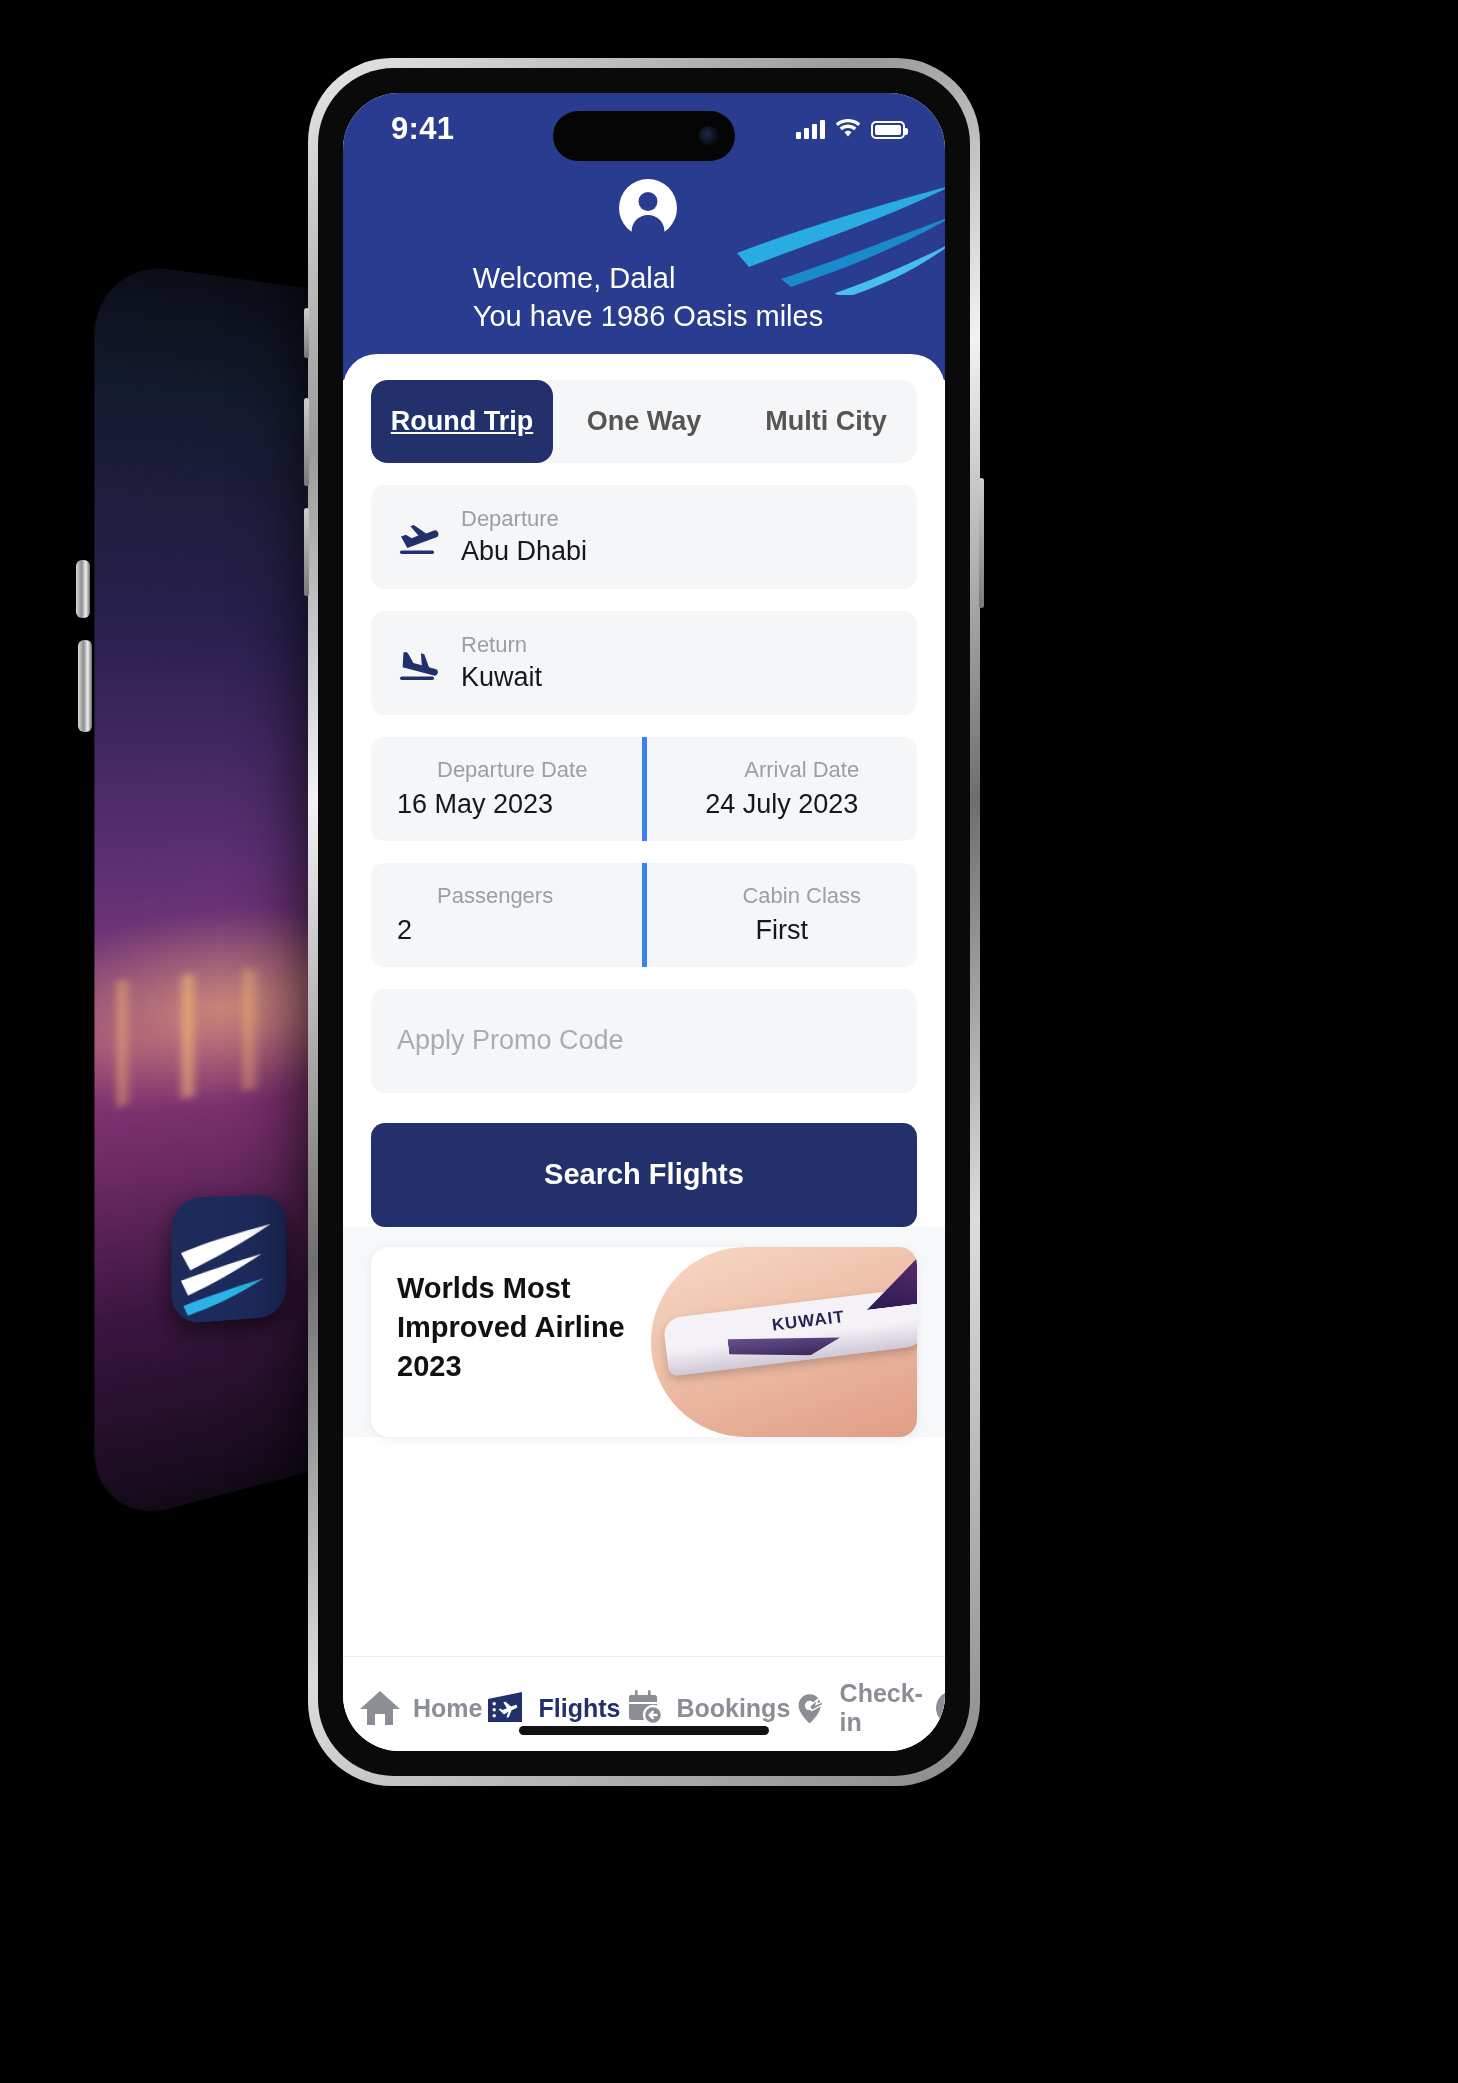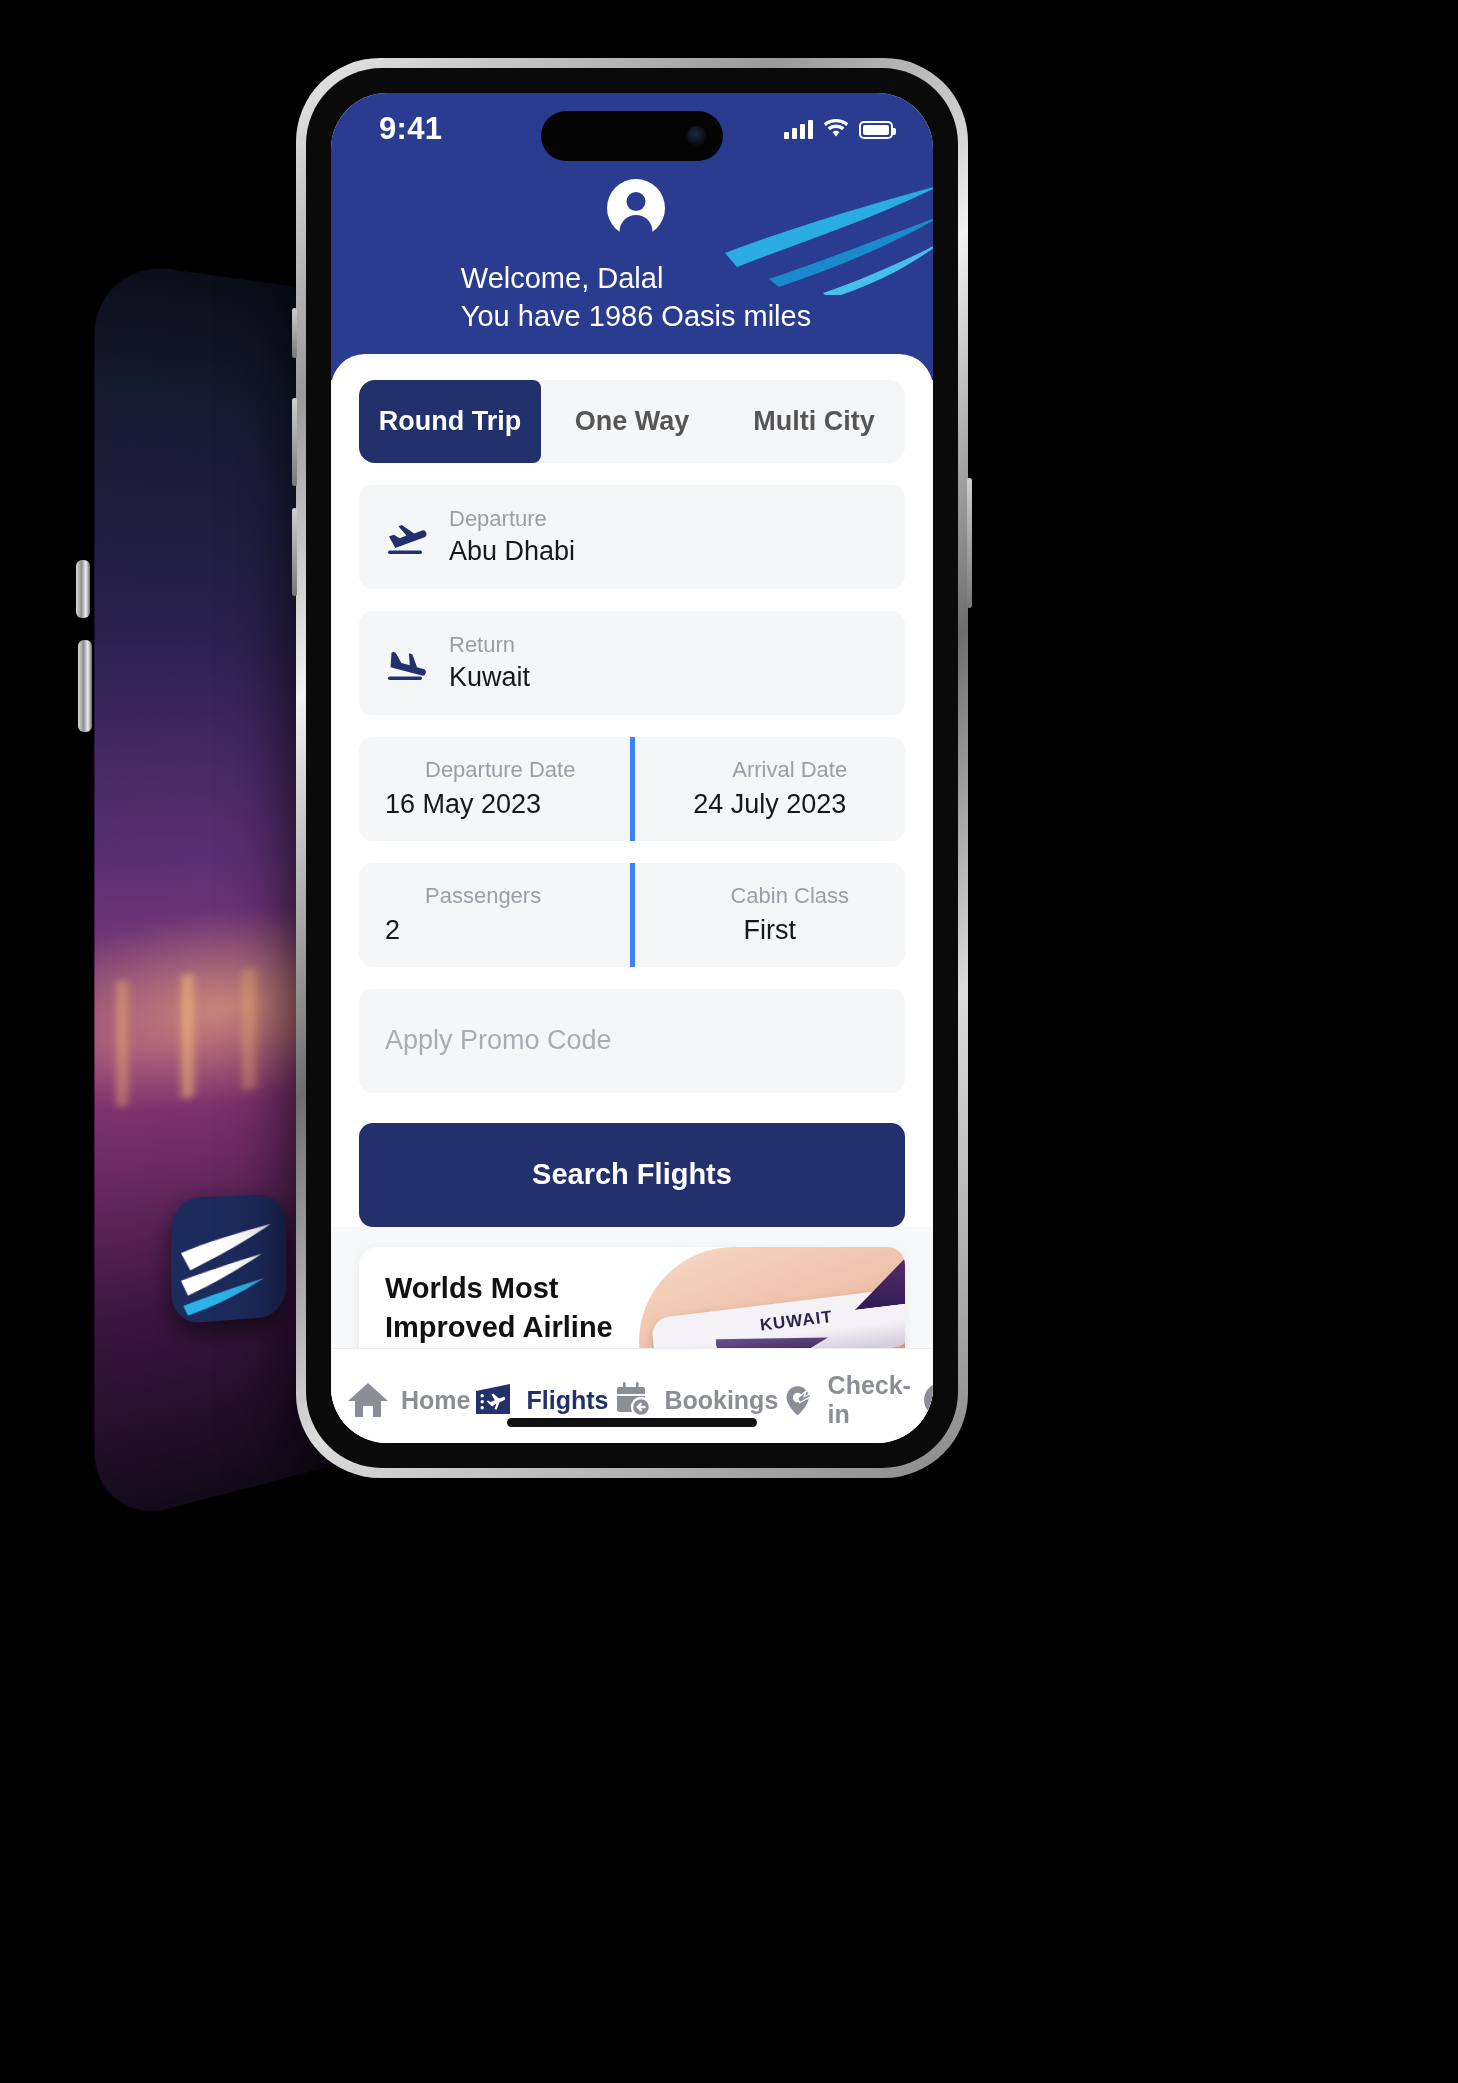--- a/index.html
+++ b/index.html
@@ -50,21 +50,21 @@
   .app-icon{
     position:absolute; left:168px; top:1196px; width:124px; height:124px;
     border-radius:30px; background:#1d2a5c;
     transform: perspective(1200px) rotateY(22deg) skewY(-3deg);
     box-shadow:0 10px 26px rgba(0,0,0,.6);
     overflow:hidden;
   }
 
   
   .phone-outer{
-    position:absolute; left:296px; top:58px; width:672px; height:1420px;
+    position:absolute; left:308px; top:58px; width:672px; height:1728px;
     border-radius:84px;
     background:linear-gradient(145deg,#e8e8e8 0%,#9a9a9a 18%,#f2f2f2 34%,#6e6e6e 55%,#dcdcdc 74%,#8a8a8a 100%);
     box-shadow:0 26px 70px rgba(0,0,0,.85);
   }
   .phone-bezel{
     position:absolute; left:10px; top:10px; right:10px; bottom:10px;
     border-radius:76px; background:#0a0a0a;
   }
   .screen{
     position:absolute; left:25px; top:25px; right:25px; bottom:25px;
@@ -102,21 +102,21 @@
   .welcome-text{ color:#fff; line-height:1.32; }
   .welcome-text .l1{ font-size:29px; }
   .welcome-text .l2{ font-size:29px; }
   .brand-swoosh{ position:absolute; right:-10px; top:82px; width:240px; height:120px; z-index:1; opacity:.95; }
 
   
   .sheet{ background:#fff; border-radius:34px 34px 0 0; margin-top:-26px; position:relative; z-index:3;
     padding:26px 28px 0 28px; }
   .tabs{ display:flex; background:#f5f6f8; border-radius:16px; overflow:hidden; }
   .tab{ flex:1; text-align:center; padding:26px 0; font-size:27px; font-weight:bold; color:#555; cursor:pointer; }
-  .tab.active{ background:#22306b; color:#fff; border-radius:8px; }
+  .tab.active{ background:#22306b; color:#fff; border-radius:16px;text-decoration:underline; }
 
   .field{ background:#f5f6f8; border-radius:14px; margin-top:22px; padding:20px 26px; display:flex;
     align-items:center; gap:20px; min-height:104px; }
   .plane-ic{ width:44px; height:40px; flex:none; }
   .field .txt .lbl{ font-size:22px; color:#9b9ea6; margin-bottom:4px; }
   .field .txt .val{ font-size:27px; color:#15171c; }
 
   .split{ display:flex; background:#f5f6f8; border-radius:14px; margin-top:22px; min-height:104px; }
   .split .half{ flex:1; padding:20px 26px; }
   .split .half + .half{ border-left:5px solid #3b82f6;text-align:center; }

